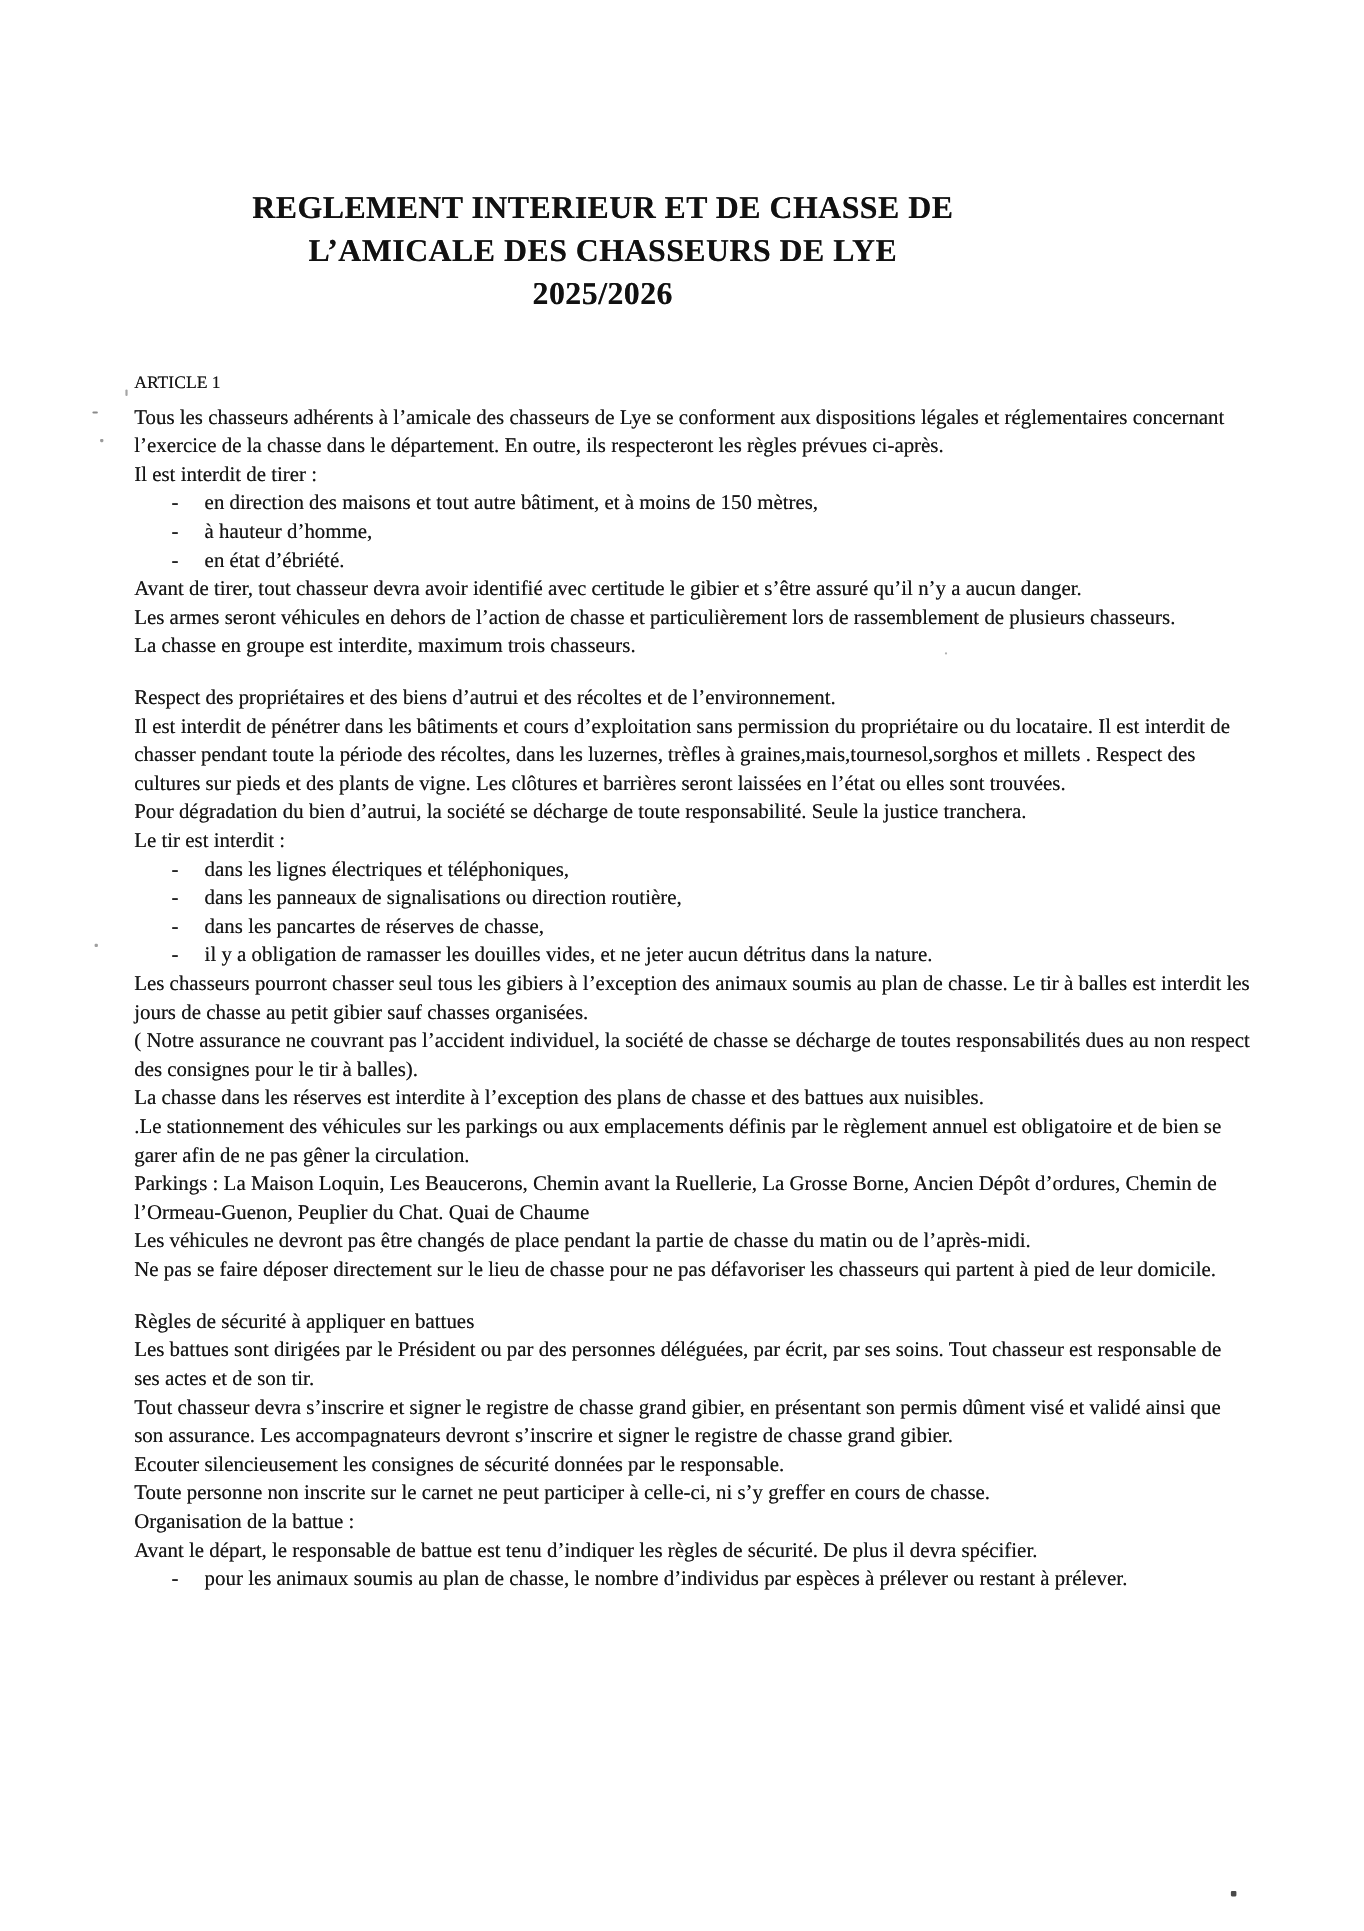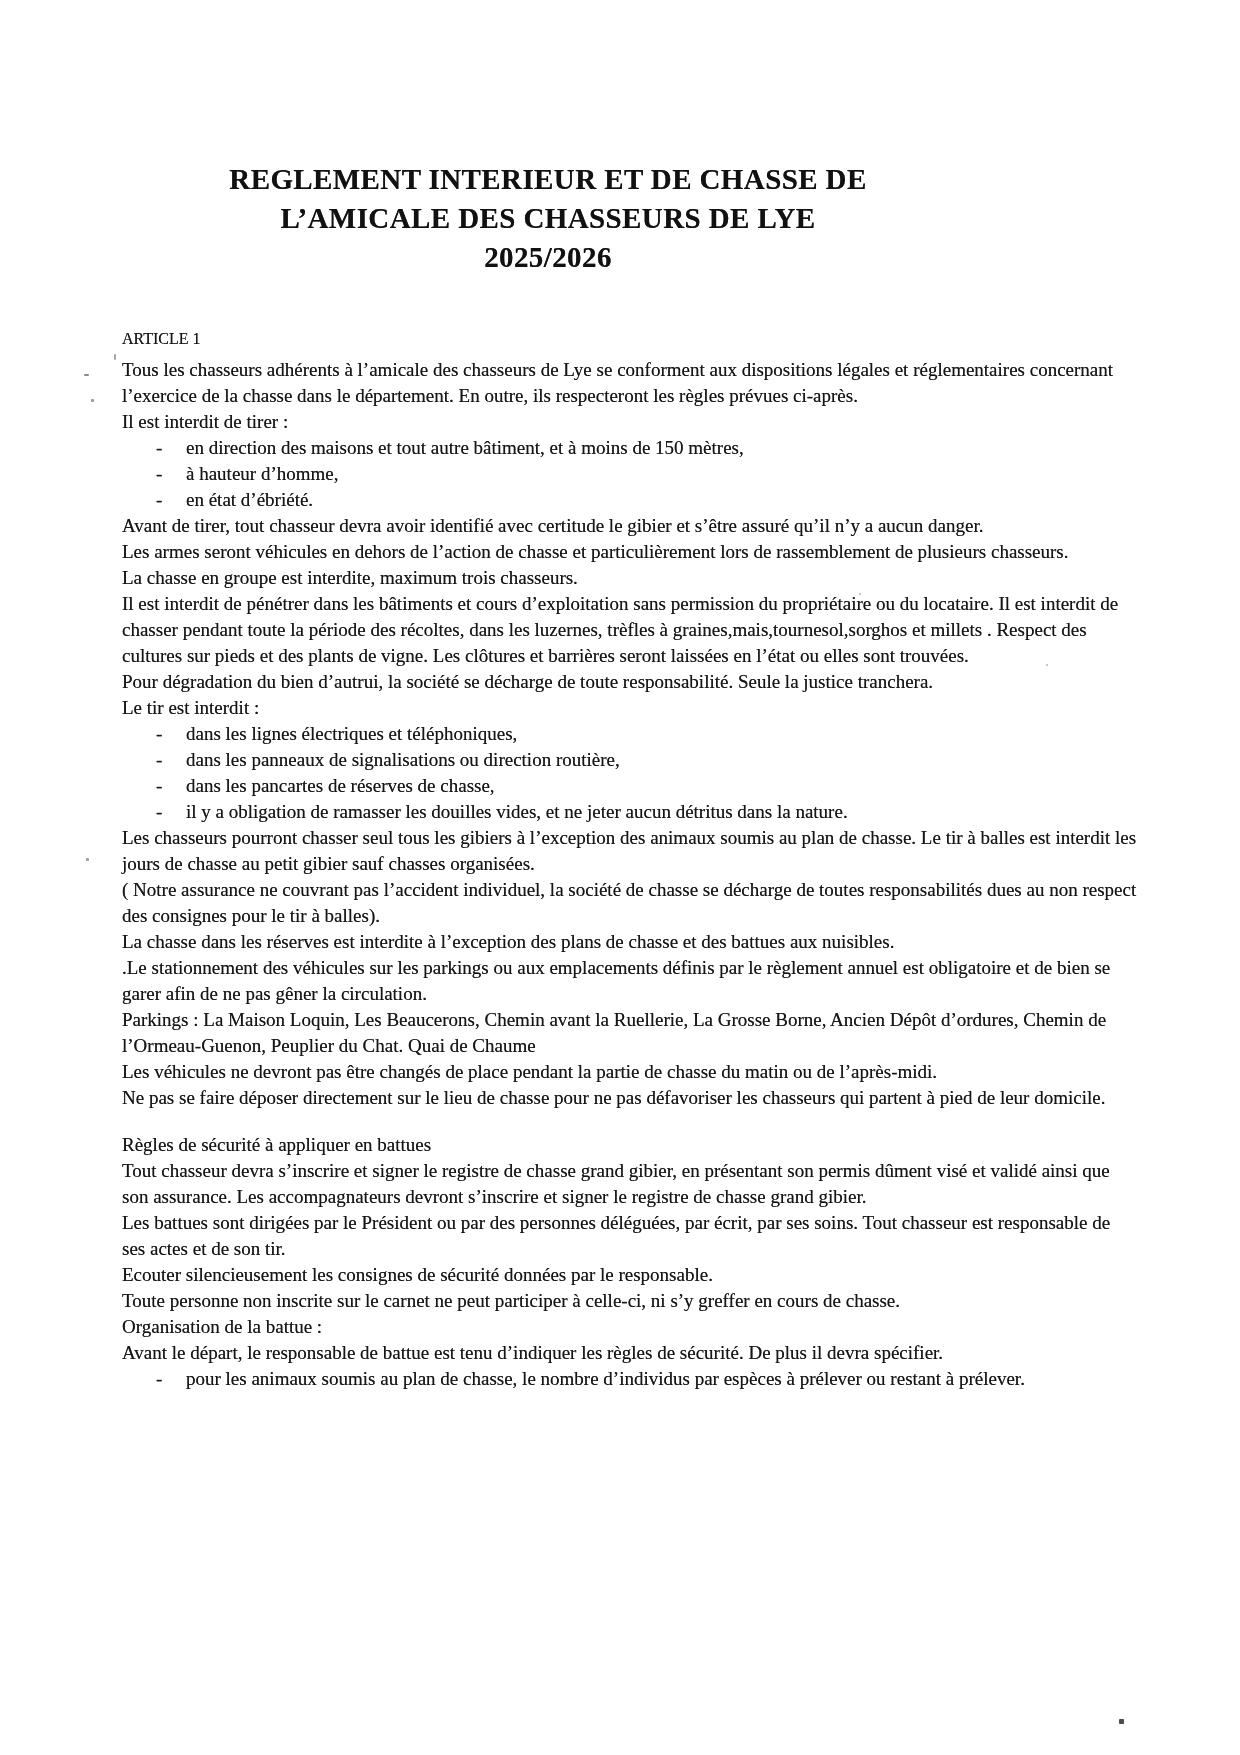--- a/index.html
+++ b/index.html
@@ -16,21 +16,21 @@
     font-family: "Liberation Serif", "DejaVu Serif", serif;
     color: #161616;
   }
   
   .page .txt, .page p, .page div.bullet {
     text-shadow: 0 0 0.55px rgba(10,10,10,0.65);
   }
   .content {
     position: absolute;
     left: 122px;
-    top: 0;
+    top: 10px;
     width: 1016px;
   }
   .title-block {
     margin-top: 160px;
     width: 852px;
     text-align: center;
     font-weight: bold;
     font-size: 29px;
     line-height: 39px;
     letter-spacing: 0.4px;
@@ -107,37 +107,38 @@
 
     <div class="blocks">
         <p class="line">Tous les chasseurs adhérents à l’amicale des chasseurs de Lye se conforment aux dispositions légales et réglementaires concernant l’exercice de la chasse dans le département. En outre, ils respecteront les règles prévues ci-après.</p>
         <p class="line bold">Il est interdit de tirer :</p>
         <div class="bullet"><span class="dash">-</span><span>en direction des maisons et tout autre bâtiment, et à moins de 150 mètres,</span></div>
         <div class="bullet"><span class="dash">-</span><span>à hauteur d’homme,</span></div>
         <div class="bullet"><span class="dash">-</span><span>en état d’ébriété.</span></div>
         <p class="line">Avant de tirer, tout chasseur devra avoir identifié avec certitude le gibier et s’être assuré qu’il n’y a aucun danger.</p>
         <p class="line">Les armes seront véhicules en dehors de l’action de chasse et particulièrement lors de rassemblement de plusieurs chasseurs.</p>
         <p class="line">La chasse en groupe est interdite, maximum trois chasseurs.</p>
+        <p class="line bold space-before">Respect des propriétaires et des biens d’autrui et des récoltes et de l’environnement.</p>
         <p class="line">Il est interdit de pénétrer dans les bâtiments et cours d’exploitation sans permission du propriétaire ou du locataire. Il est interdit de chasser pendant toute la période des récoltes, dans les luzernes, trèfles à graines,mais,tournesol,sorghos et millets . Respect des cultures sur pieds et des plants de vigne. Les clôtures et barrières seront laissées en l’état ou elles sont trouvées.</p>
         <p class="line">Pour dégradation du bien d’autrui, la société se décharge de toute responsabilité. Seule la justice tranchera.</p>
         <p class="line bold">Le tir est interdit :</p>
         <div class="bullet"><span class="dash">-</span><span>dans les lignes électriques et téléphoniques,</span></div>
         <div class="bullet"><span class="dash">-</span><span>dans les panneaux de signalisations ou direction routière,</span></div>
         <div class="bullet"><span class="dash">-</span><span>dans les pancartes de réserves de chasse,</span></div>
         <div class="bullet"><span class="dash">-</span><span>il y a obligation de ramasser les douilles vides, et ne jeter aucun détritus dans la nature.</span></div>
         <p class="line">Les chasseurs pourront chasser seul tous les gibiers à l’exception des animaux soumis au plan de chasse. Le tir à balles est interdit les jours de chasse au petit gibier sauf chasses organisées.</p>
         <p class="line bold">( Notre assurance ne couvrant pas l’accident individuel, la société de chasse se décharge de toutes responsabilités dues au non respect des consignes pour le tir à balles).</p>
         <p class="line">La chasse dans les réserves est interdite à l’exception des plans de chasse et des battues aux nuisibles.</p>
         <p class="line">.Le stationnement des véhicules sur les parkings ou aux emplacements définis par le règlement annuel est obligatoire et de bien se garer afin de ne pas gêner la circulation.</p>
         <p class="line"><b>Parkings :</b><span> La Maison Loquin, Les Beaucerons, Chemin avant la Ruellerie, La Grosse Borne, Ancien Dépôt d’ordures, Chemin de l’Ormeau-Guenon, Peuplier du Chat. Quai de Chaume</span></p>
         <p class="line">Les véhicules ne devront pas être changés de place pendant la partie de chasse du matin ou de l’après-midi.</p>
         <p class="line">Ne pas se faire déposer directement sur le lieu de chasse pour ne pas défavoriser les chasseurs qui partent à pied de leur domicile.</p>
         <p class="line bold space-before">Règles de sécurité à appliquer en battues</p>
+        <p class="line">Les battues sont dirigées par le Président ou par des personnes déléguées, par écrit, par ses soins. Tout chasseur est responsable de ses actes et de son tir.</p>
         <p class="line">Tout chasseur devra s’inscrire et signer le registre de chasse grand gibier, en présentant son permis dûment visé et validé ainsi que son assurance. Les accompagnateurs devront s’inscrire et signer le registre de chasse grand gibier.</p>
-        <p class="line">Les battues sont dirigées par le Président ou par des personnes déléguées, par écrit, par ses soins. Tout chasseur est responsable de ses actes et de son tir.</p>
         <p class="line">Ecouter silencieusement les consignes de sécurité données par le responsable.</p>
         <p class="line">Toute personne non inscrite sur le carnet ne peut participer à celle-ci, ni s’y greffer en cours de chasse.</p>
         <p class="line bold">Organisation de la battue :</p>
         <p class="line">Avant le départ, le responsable de battue est tenu d’indiquer les règles de sécurité. De plus il devra spécifier.</p>
         <div class="bullet"><span class="dash">-</span><span>pour les animaux soumis au plan de chasse, le nombre d’individus par espèces à prélever ou restant à prélever.</span></div>
       </div>
 
   </div>
 </div>
 

